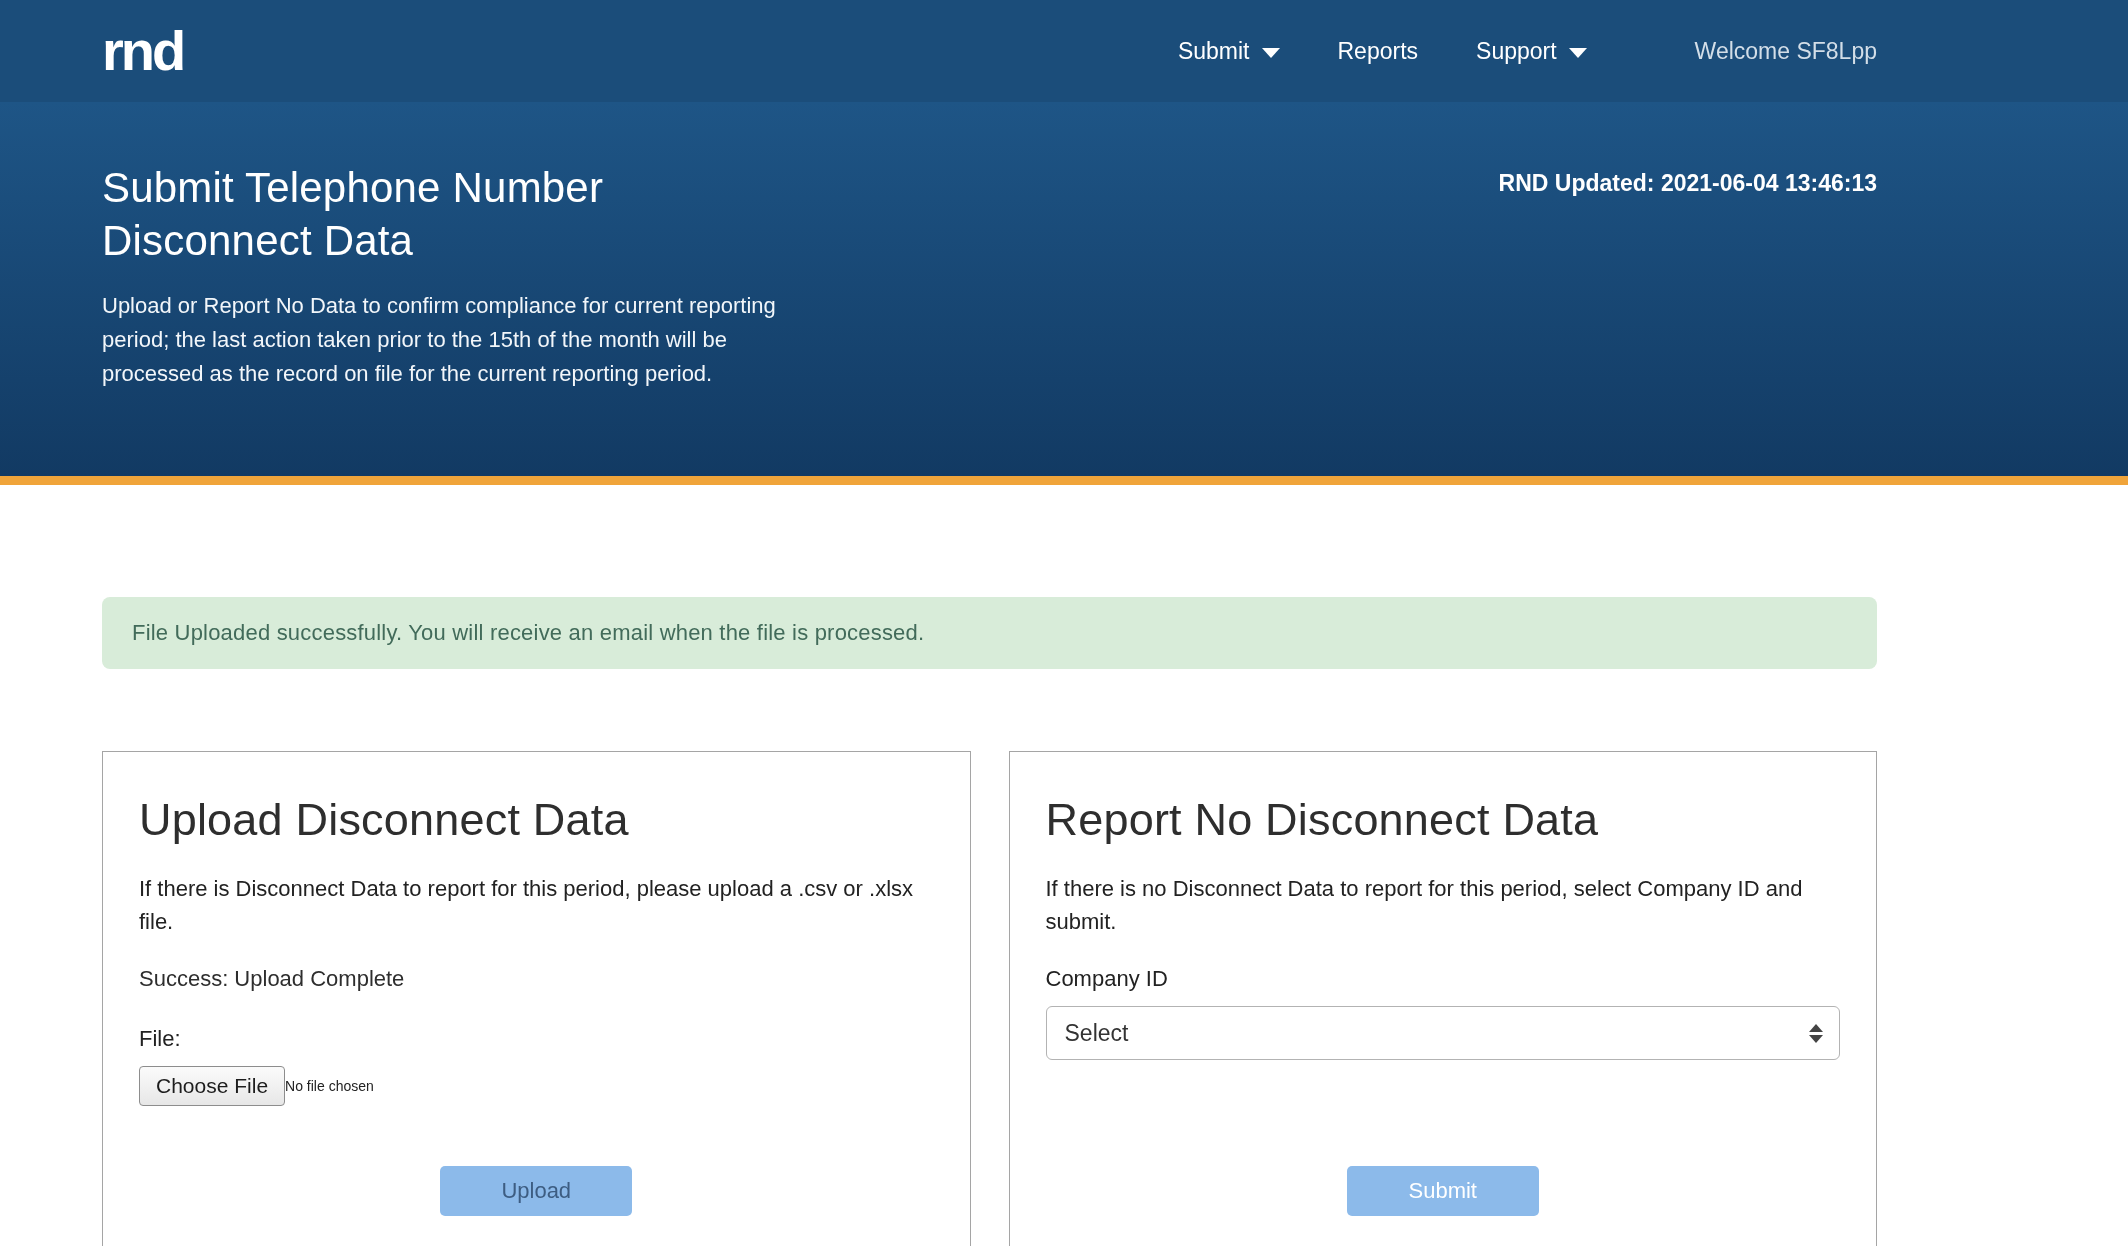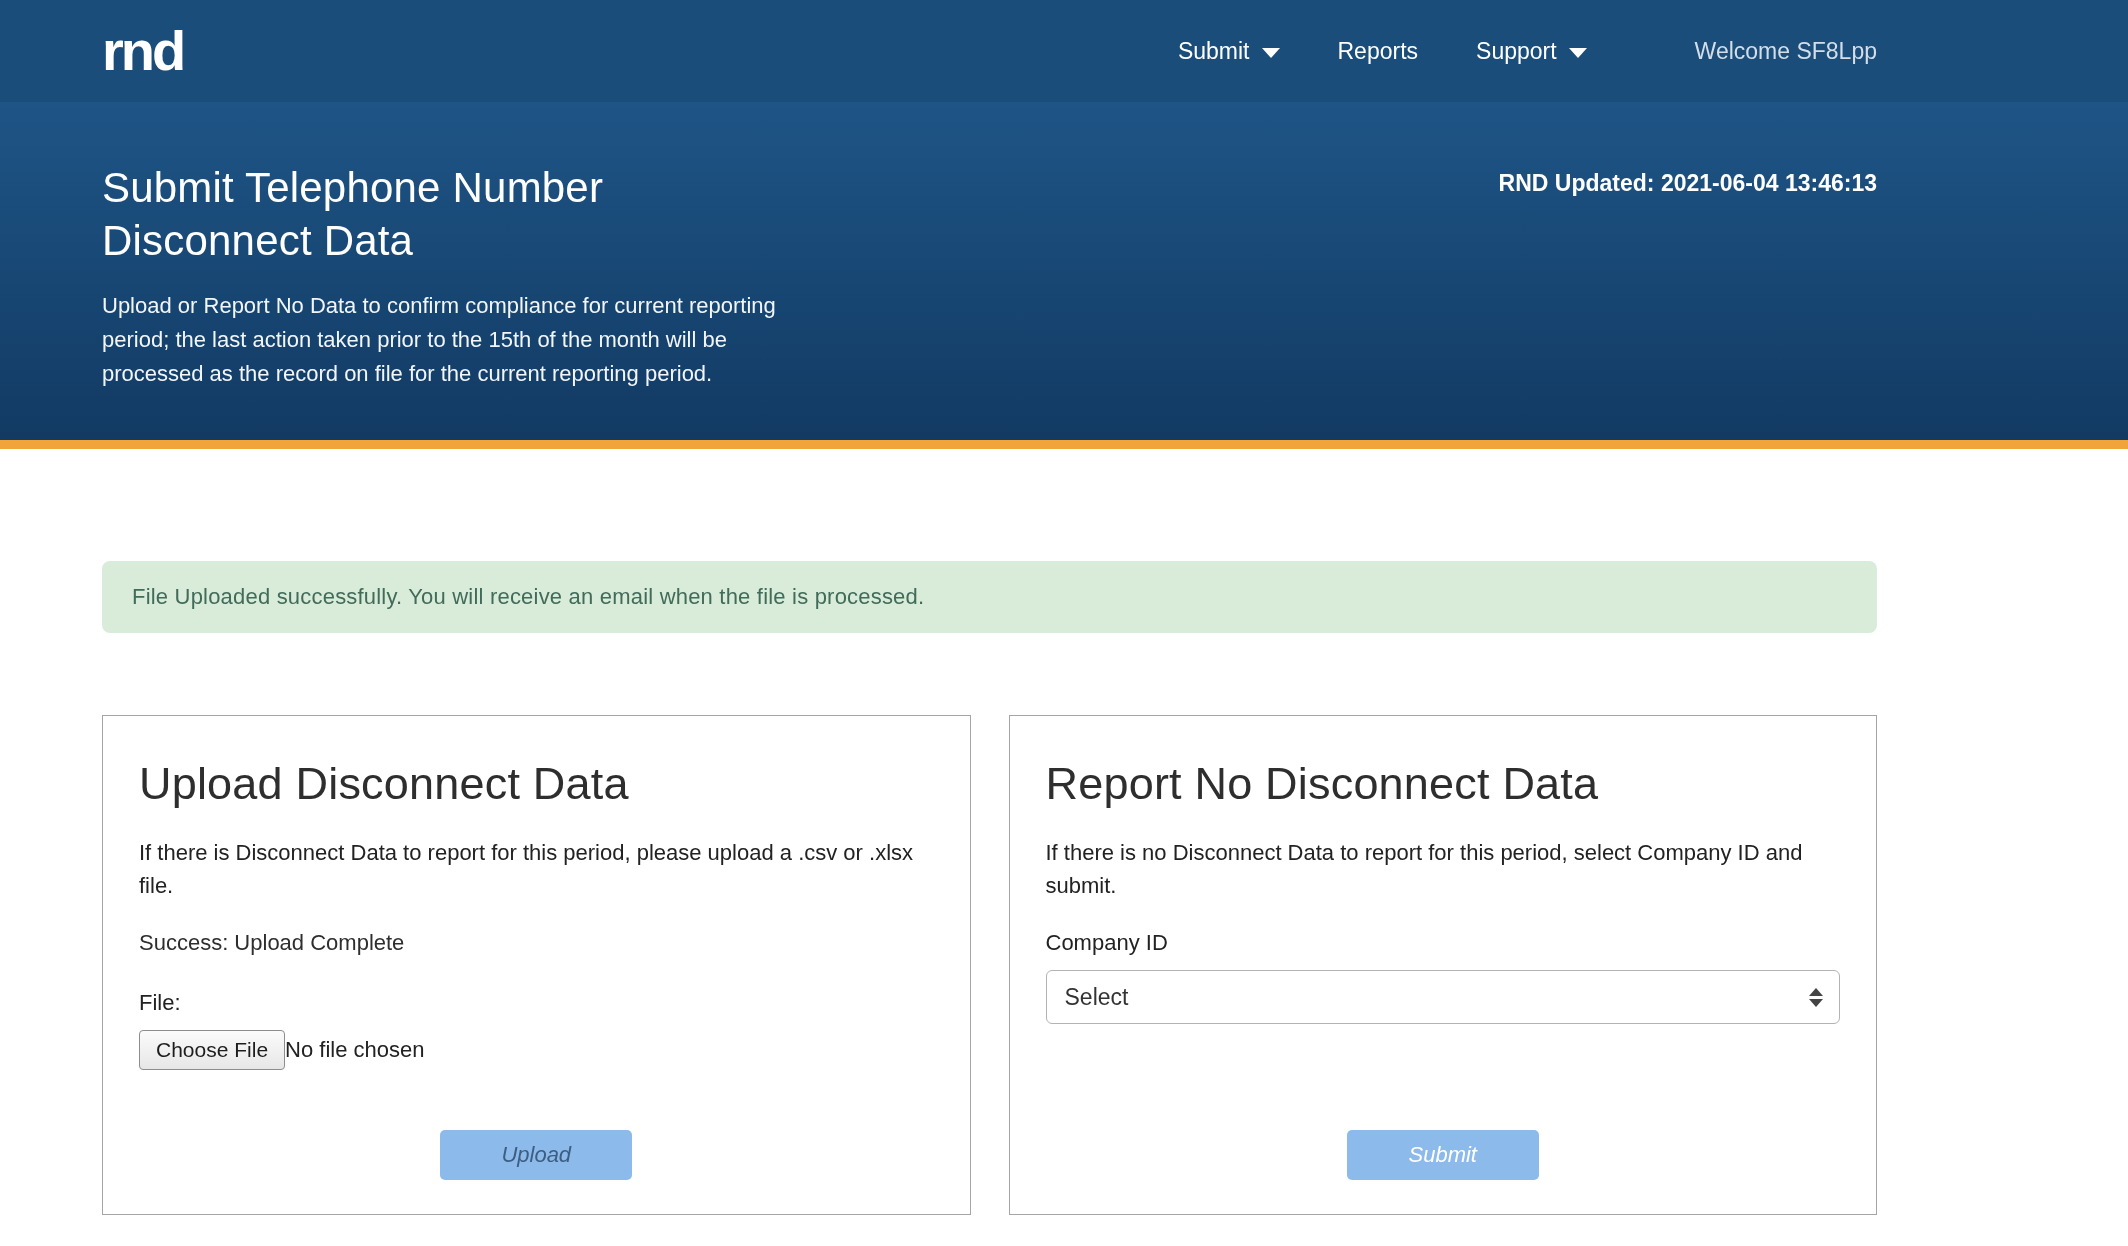--- a/index.html
+++ b/index.html
@@ -38,21 +38,21 @@
   .caret-down{
     width:0;height:0;display:inline-block;
     border-left:9px solid transparent;border-right:9px solid transparent;
     border-top:10px solid #ffffff;margin-top:3px;
   }
   .welcome{margin-left:108px;color:#d3dee8;font-size:23px;white-space:nowrap;}
 
   
   .hero{
     background:linear-gradient(180deg,var(--hero-top) 0%,var(--hero-bottom) 100%);
-    padding:60px 0 49px;
+    padding:60px 0 85px;
   }
   .hero-inner{display:flex;align-items:flex-start;}
   .hero-title{
     margin:0 0 22px;max-width:680px;
     color:#ffffff;font-size:42px;font-weight:500;line-height:1.25;letter-spacing:0.2px;
   }
   .hero-desc{
     margin:0;max-width:712px;
     color:#f2f6fa;font-size:22px;line-height:1.55;
   }
@@ -80,26 +80,26 @@
   }
   .card p{margin:0 0 28px;font-size:22px;line-height:1.5;color:#222;}
   .status-text{margin:0 0 34px;font-size:22px;color:#2e2e2e;}
   .field-label{margin:0 0 14px;font-size:22px;color:#222;}
   .file-row{display:flex;align-items:center;gap:0;margin-bottom:12px;}
   .choose-file-btn{
     font-size:21px;font-family:inherit;color:#1d1d1d;
     padding:7px 16px;border:1px solid #8d8d8d;border-radius:4px;
     background:linear-gradient(180deg,#fbfbfb,#e7e7e7);cursor:pointer;white-space:nowrap;
   }
-  .no-file{font-size:22px;color:#222;}
+  .no-file{font-size:14px;color:#222;}
   .btn-row{margin-top:auto;text-align:center;}
   .btn{
     display:inline-block;width:192px;height:50px;line-height:50px;
     border:none;border-radius:5px;background:var(--btn-bg);
-    font-size:22px;font-family:inherit;cursor:pointer;padding:0;font-style:italic;
+    font-size:22px;font-family:inherit;cursor:pointer;padding:0;
   }
   .btn-upload{color:var(--btn-upload-text);}
   .btn-submit{color:var(--btn-submit-text);}
   .select-box{
     height:54px;border:1px solid #b3b3b3;border-radius:6px;background:#ffffff;
     display:flex;align-items:center;justify-content:space-between;
     padding:0 16px 0 18px;font-size:23px;color:#333;cursor:pointer;
   }
   .select-arrows{display:flex;flex-direction:column;gap:3px;align-items:center;}
   .tri-up{width:0;height:0;border-left:7px solid transparent;border-right:7px solid transparent;border-bottom:8px solid #444;}

